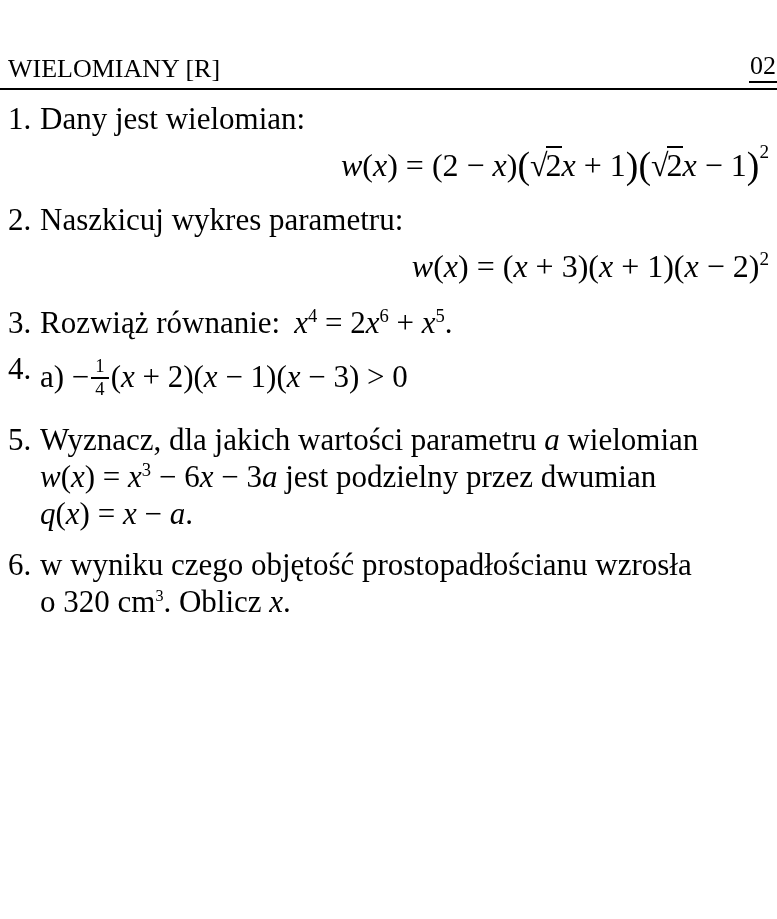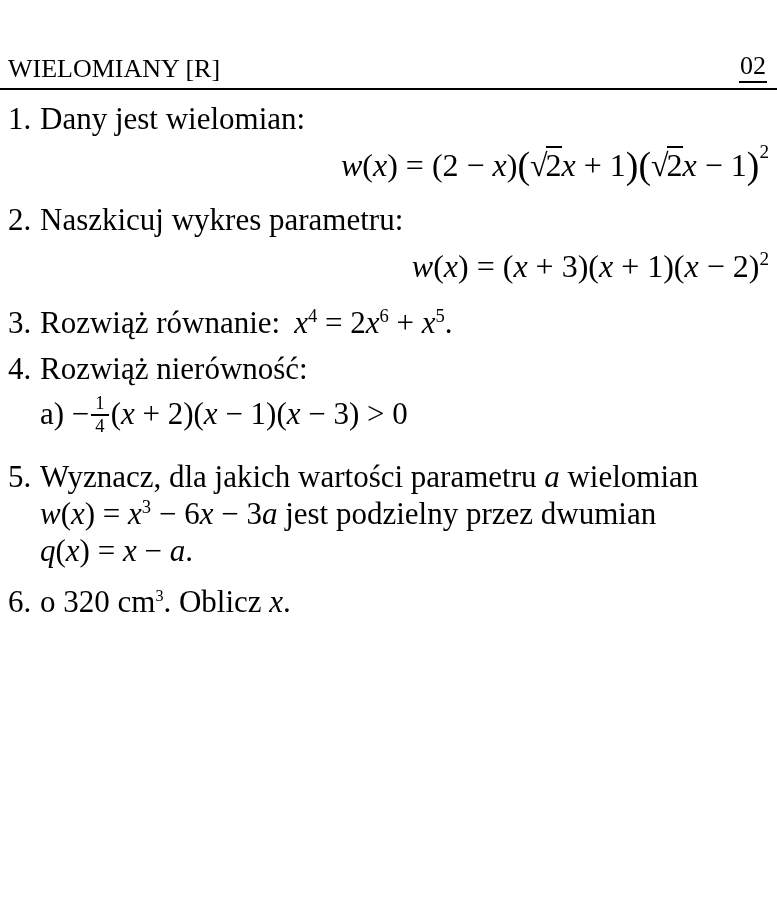--- a/index.html
+++ b/index.html
@@ -4,21 +4,21 @@
 <style>
   html,body{margin:0;padding:0;}
   body{
     width:777px;height:919px;background:#ffffff;color:#000000;
     font-family:"Liberation Serif",serif;font-size:31px;line-height:37px;
     overflow:hidden;
   }
   .page{padding:0 8px;}
   .header{
     display:flex;justify-content:space-between;align-items:flex-end;
-    margin:0 -8px;padding:52px 10px 5px 8px;border-bottom:2px solid #000;
+    margin:0 -8px;padding:52px 0 5px 8px;border-bottom:2px solid #000;
     font-size:26px;line-height:28px;
   }
   .pageno{border-bottom:2px solid #000;padding:0 1px 1px 1px;}
   .prob{display:flex;align-items:flex-start;}
   .pnum{flex:0 0 32px;}
   .pbody{flex:1;min-width:0;}
   .p1{margin-top:10px;}
   .p2{margin-top:10px;}
   .p3{margin-top:12px;}
   .p4{margin-top:9px;}
@@ -74,34 +74,34 @@
   <div class="prob p3">
     <div class="pnum">3.</div>
     <div class="pbody">
       <span>Rozwiąż równanie:</span><span class="eq"><span class="v">x</span><sup>4</sup><span> = 2</span><span class="v">x</span><sup>6</sup><span> + </span><span class="v">x</span><sup>5</sup><span>.</span></span>
     </div>
   </div>
 
   <div class="prob p4">
     <div class="pnum">4.</div>
     <div class="pbody">
-      <div>Rozwiąż nierówność:</div>
       <div class="sub taller nw"><span>a) −</span><span class="frac"><span class="fn">1</span><span class="fd">4</span></span><span>(</span><span class="v">x</span><span> + 2)(</span><span class="v">x</span><span> − 1)(</span><span class="v">x</span><span> − 3) &gt; 0</span></div>
     </div>
   </div>
 
   <div class="prob p5">
     <div class="pnum">5.</div>
     <div class="pbody">
       <div><span>Wyznacz, dla jakich wartości parametru </span><span class="v">a</span><span> wielomian</span></div>
       <div><span class="v">w</span><span>(</span><span class="v">x</span><span>) = </span><span class="v">x</span><sup>3</sup><span> − 6</span><span class="v">x</span><span> − 3</span><span class="v">a</span><span> jest podzielny przez dwumian</span></div>
       <div><span class="v">q</span><span>(</span><span class="v">x</span><span>) = </span><span class="v">x</span><span> − </span><span class="v">a</span><span>.</span></div>
     </div>
   </div>
 
   <div class="prob p6">
     <div class="pnum">6.</div>
     <div class="pbody">
+      <div>w wyniku czego objętość prostopadłościanu wzrosła</div>
       <div><span>o 320 cm</span><sup class="sm">3</sup><span>. Oblicz </span><span class="v">x</span><span>.</span></div>
     </div>
   </div>
 
 </div>
 
 </body></html>

